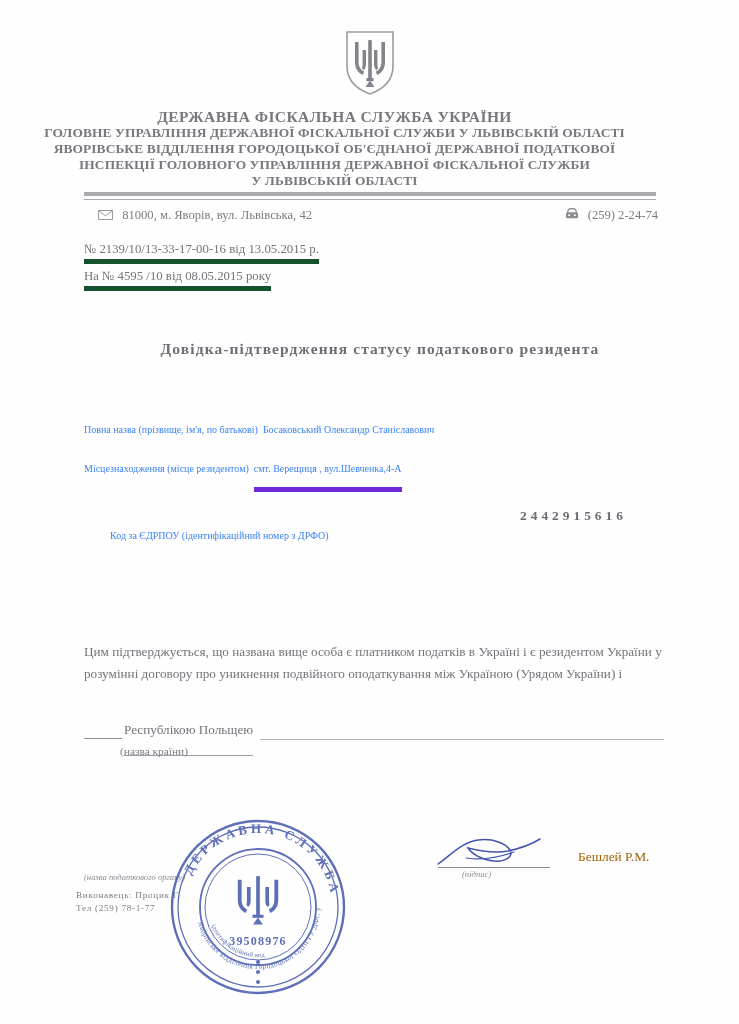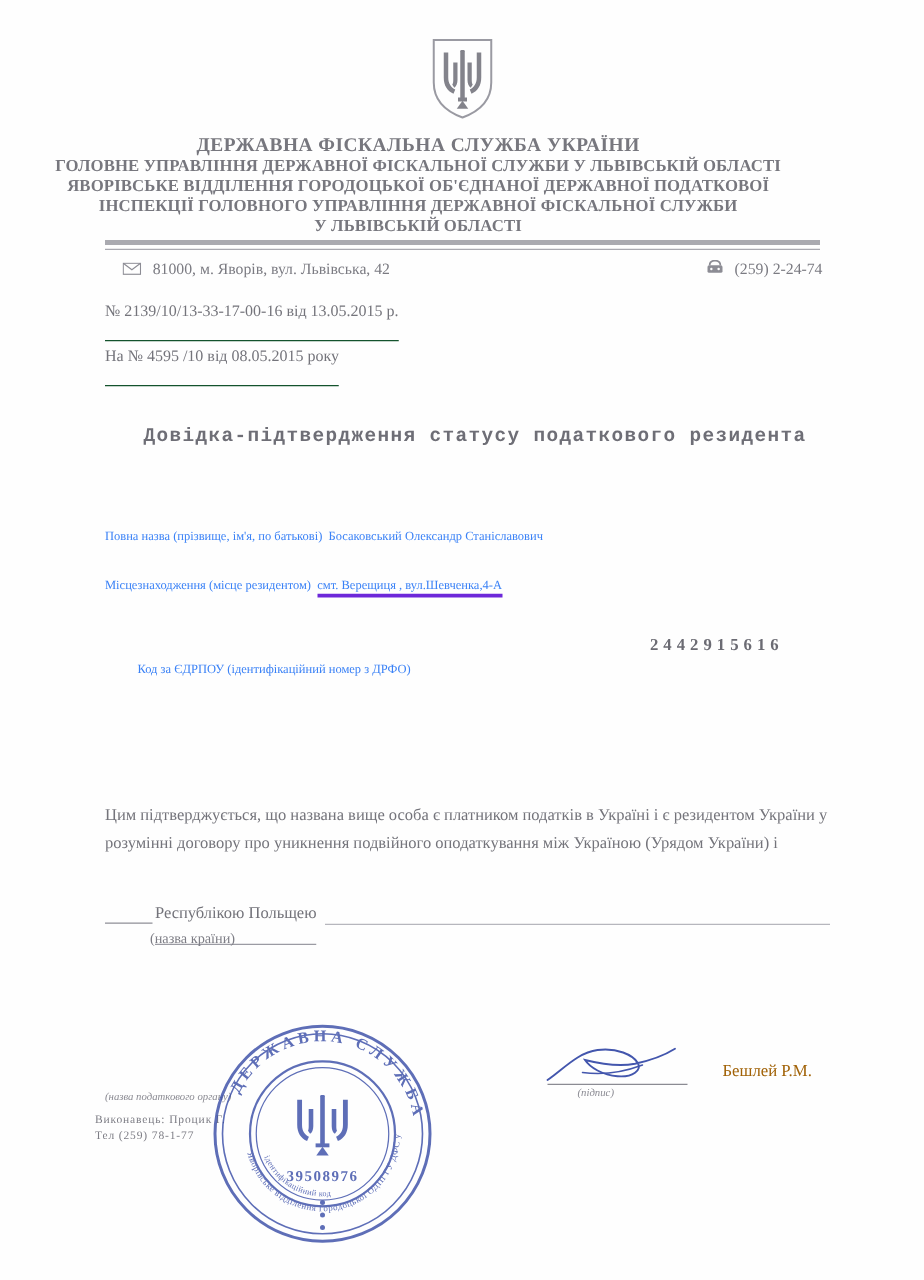--- a/index.html
+++ b/index.html
@@ -113,39 +113,38 @@
   .refs {
     position: absolute;
     left: 84px;
     top: 240px;
     font-size: 12.8px;
     color: #74747b;
   }
   .refs div {
     line-height: 18px;
     white-space: nowrap;
-    border-bottom: 1px solid #14532d;
+    border-bottom: 5px solid #14532d;
     display: inline-block;
-    padding-bottom: 14px;
+    padding-bottom: 1px;
   }
   .refs .r2 { margin-top: 3px; }
 
   
   .doc-title {
     position: absolute;
     left: 100px;
     top: 336px;
     width: 560px;
     text-align: center;
     font-size: 15.5px;
     font-weight: bold;
     letter-spacing: 1.1px;
     line-height: 26px;
     color: #6e6e76;
-    font-family: Liberation Mono, monospace;
   }
 
   
   .field {
     position: absolute;
     font-size: 10px;
     color: #3b82f6;
     white-space: nowrap;
   }
   .f-name { left: 84px; top: 424px; }
@@ -153,22 +152,22 @@
   .f-code-label { left: 110px; top: 530px; }
   .f-code-value {
     left: 520px;
     top: 508px;
     font-size: 13.4px;
     letter-spacing: 4px;
     font-weight: 600;
     color: #6b6b73;
   }
   .u {
-    border-bottom: 3px solid #6d28d9;
-    padding-bottom: 1px;
+    border-bottom: 5px solid #6d28d9;
+    padding-bottom: 13px;
   }
 
   
   .body-par {
     position: absolute;
     left: 84px;
     top: 641px;
     width: 580px;
     font-size: 13.2px;
     line-height: 21.5px;

